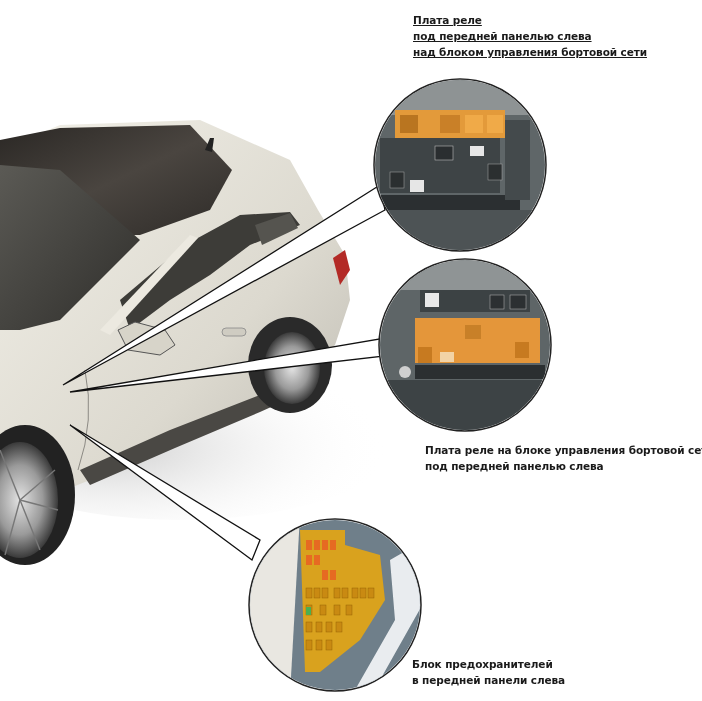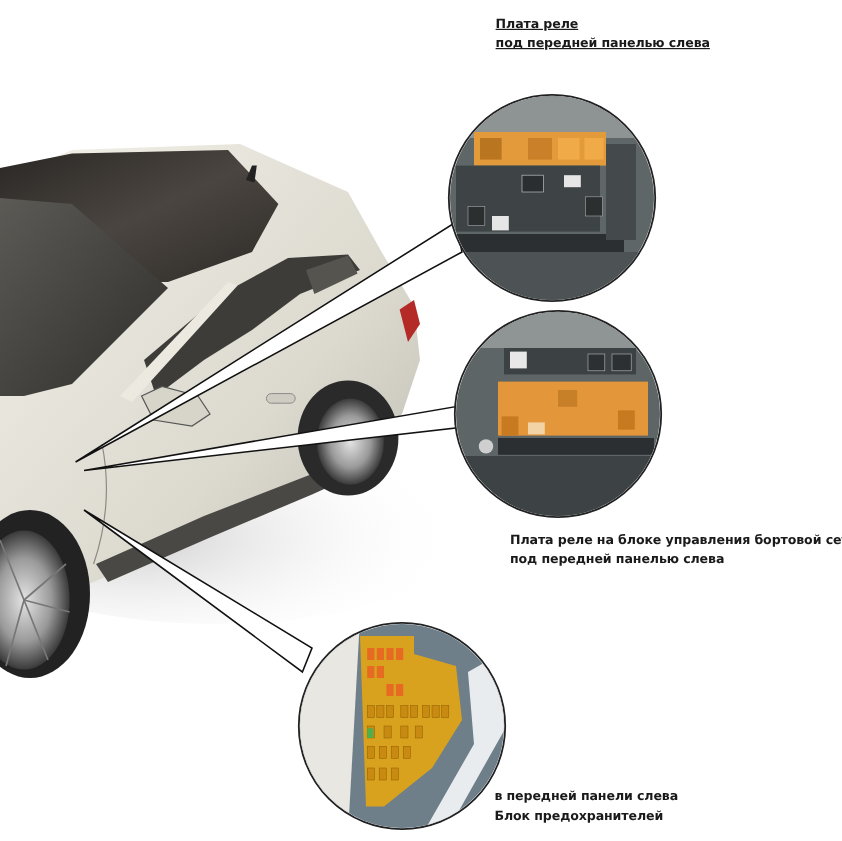--- a/index.html
+++ b/index.html
@@ -182,23 +182,24 @@
       <rect x="306" y="607" width="5" height="8" fill="#4caf50"></rect>
       <path d="M390,560 L425,540 L425,600 L380,680 L360,695 L355,690 L395,620 Z" fill="#e9ecef"></path>
     </g>
   </g>
 </svg>
 </div>
 
 <div class="label" id="label-top">
   <div>Плата реле</div>
   <div>под передней панелью слева</div>
+  <div>над блоком управления бортовой сети</div>
 </div>
 
 <div class="label" id="label-mid">
   <div>Плата реле на блоке управления бортовой сети</div>
   <div>под передней панелью слева</div>
 </div>
 
 <div class="label" id="label-bottom">
+  <div>Блок предохранителей</div>
   <div>в передней панели слева</div>
-  <div>Блок предохранителей</div>
 </div>
 
 </body></html>

